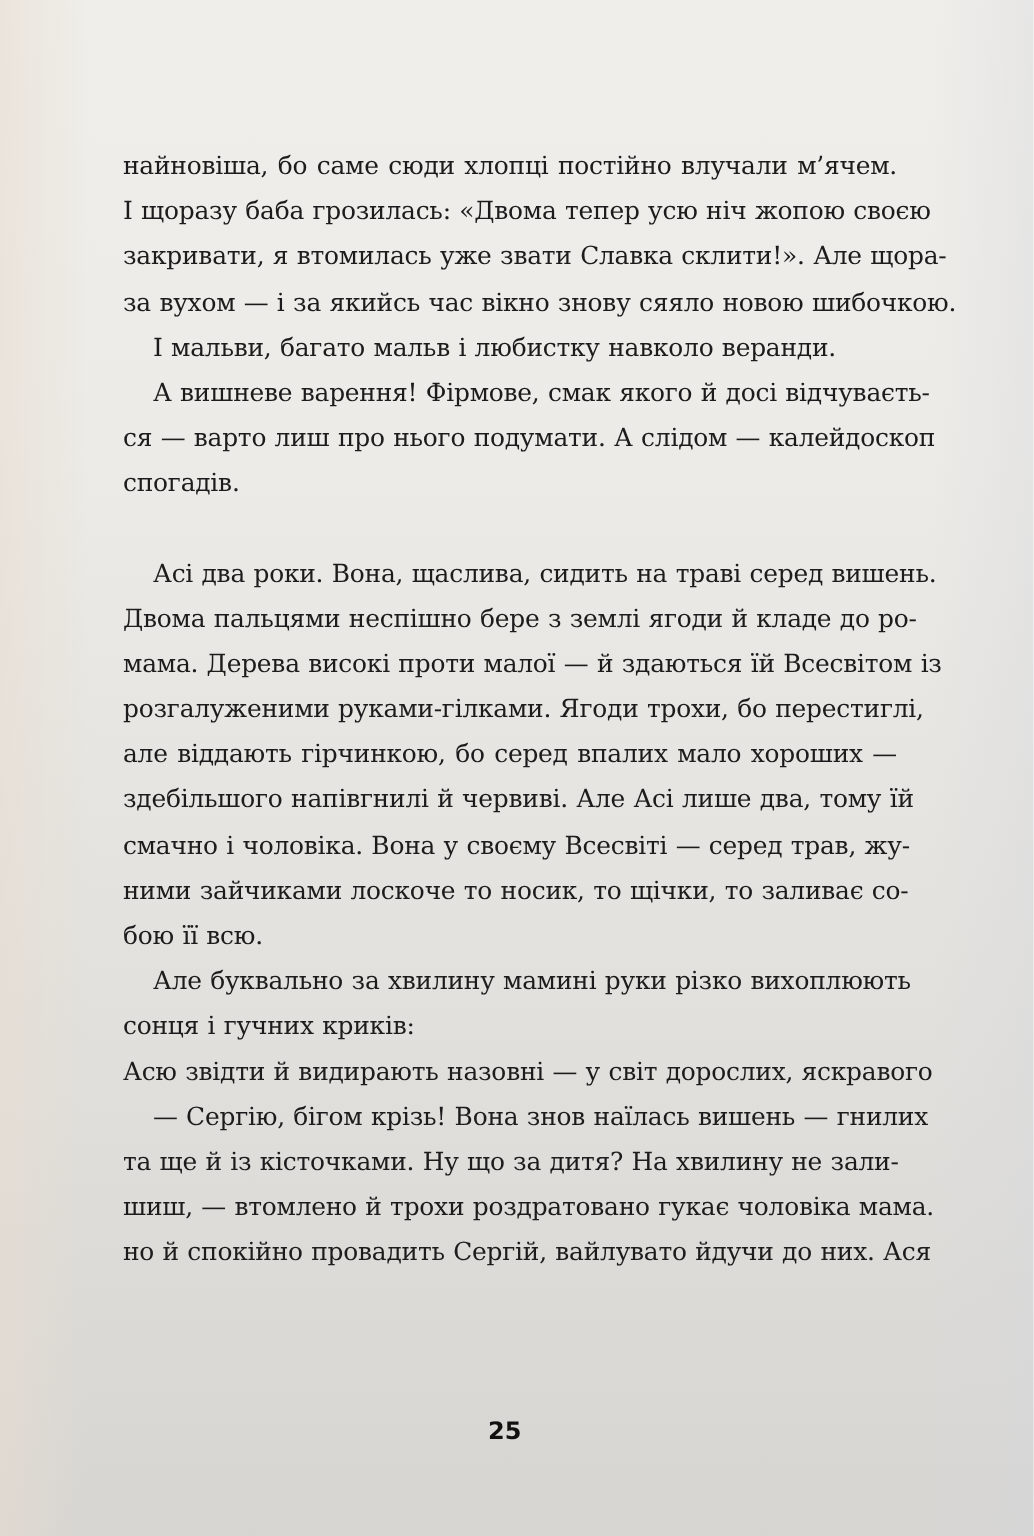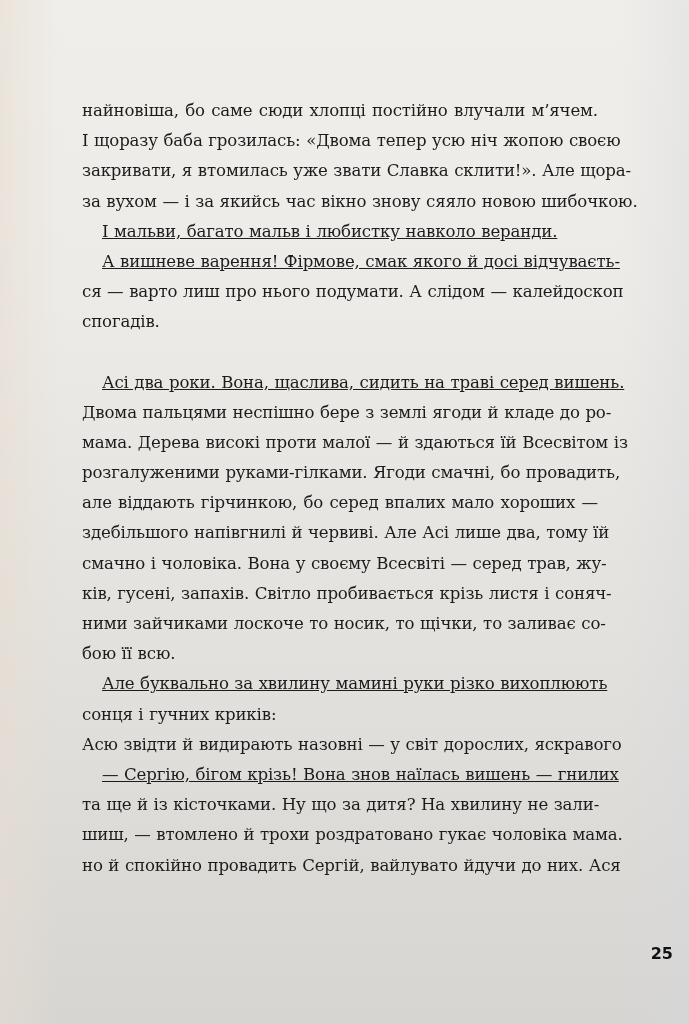--- a/index.html
+++ b/index.html
@@ -29,35 +29,34 @@
   }
   .line {
     display: block;
     white-space: nowrap;
     text-align: justify;
     text-align-last: justify;
     height: 30.2px;
   }
   .line.indent {
     padding-left: 20px;
-    text-decoration: underline;
   }
   .line.last {
     text-align-last: left;
   }
   .gap {
     display: block;
     height: 30px;
   }
   .page-number {
     position: absolute;
     left: 0;
     width: 673px;
     top: 944px;
-    text-align: right;
+    text-align: center;
     font-family: "DejaVu Sans", "Liberation Sans", sans-serif;
     font-weight: bold;
     font-size: 16px;
     color: #111;
   }
 </style>
 </head>
 <body>
 
 <div class="page-text">
@@ -78,25 +77,24 @@
     <span class="line">ся — варто лиш про нього подумати. А слідом — калейдоскоп</span>
     <span class="line last">спогадів.</span>
   </div>
 
   <span class="gap"></span>
 
   <div class="paragraph">
     <span class="line indent">Асі два роки. Вона, щаслива, сидить на траві серед вишень.</span>
     <span class="line">Двома пальцями неспішно бере з землі ягоди й кладе до ро-</span>
     <span class="line">мама. Дерева високі проти малої — й здаються їй Всесвітом із</span>
-    <span class="line">розгалуженими руками-гілками. Ягоди смачні, бо провадить,</span>
+    <span class="line">розгалуженими руками-гілками. Ягоди трохи, бо перестиглі,</span>
     <span class="line">але віддають гірчинкою, бо серед впалих мало хороших —</span>
     <span class="line">здебільшого напівгнилі й червиві. Але Асі лише два, тому їй</span>
     <span class="line">смачно і чоловіка. Вона у своєму Всесвіті — серед трав, жу-</span>
-    <span class="line">ків, гусені, запахів. Світло пробивається крізь листя і соняч-</span>
     <span class="line">ними зайчиками лоскоче то носик, то щічки, то заливає со-</span>
     <span class="line last">бою її всю.</span>
   </div>
 
   <div class="paragraph">
     <span class="line indent">Але буквально за хвилину мамині руки різко вихоплюють</span>
     <span class="line last">сонця і гучних криків:</span>
     <span class="line">Асю звідти й видирають назовні — у світ дорослих, яскравого</span>
   </div>
 

